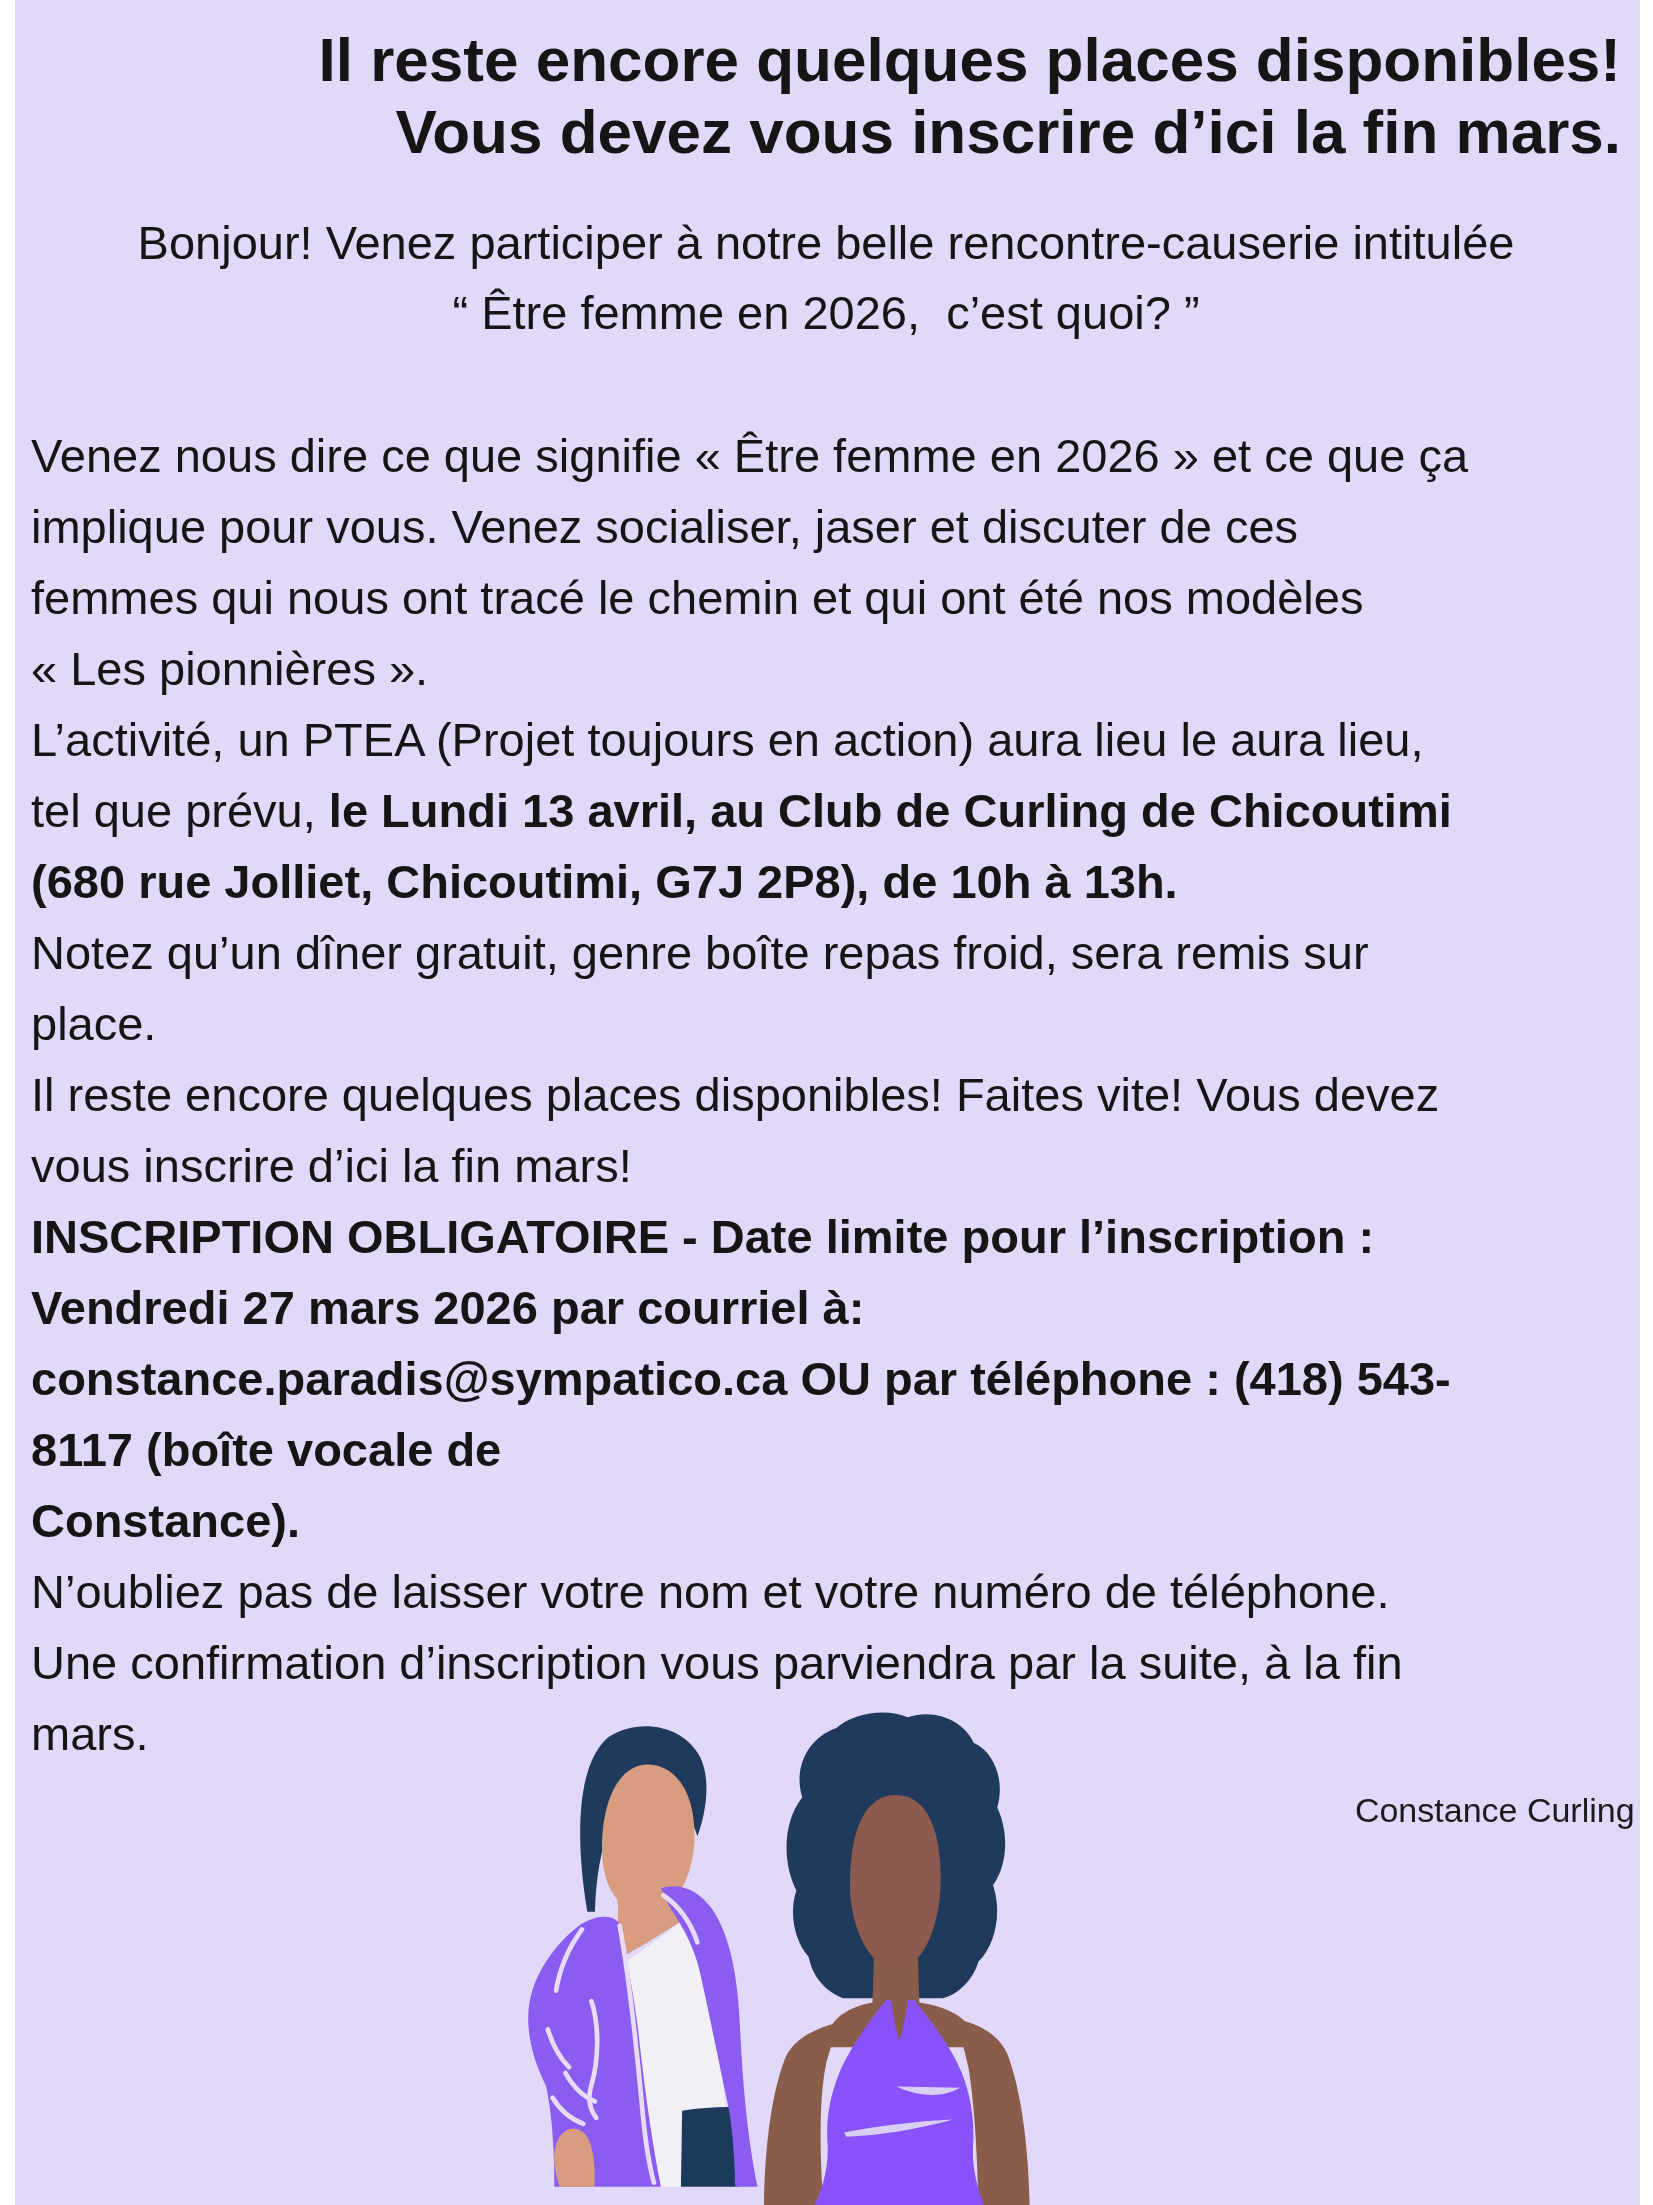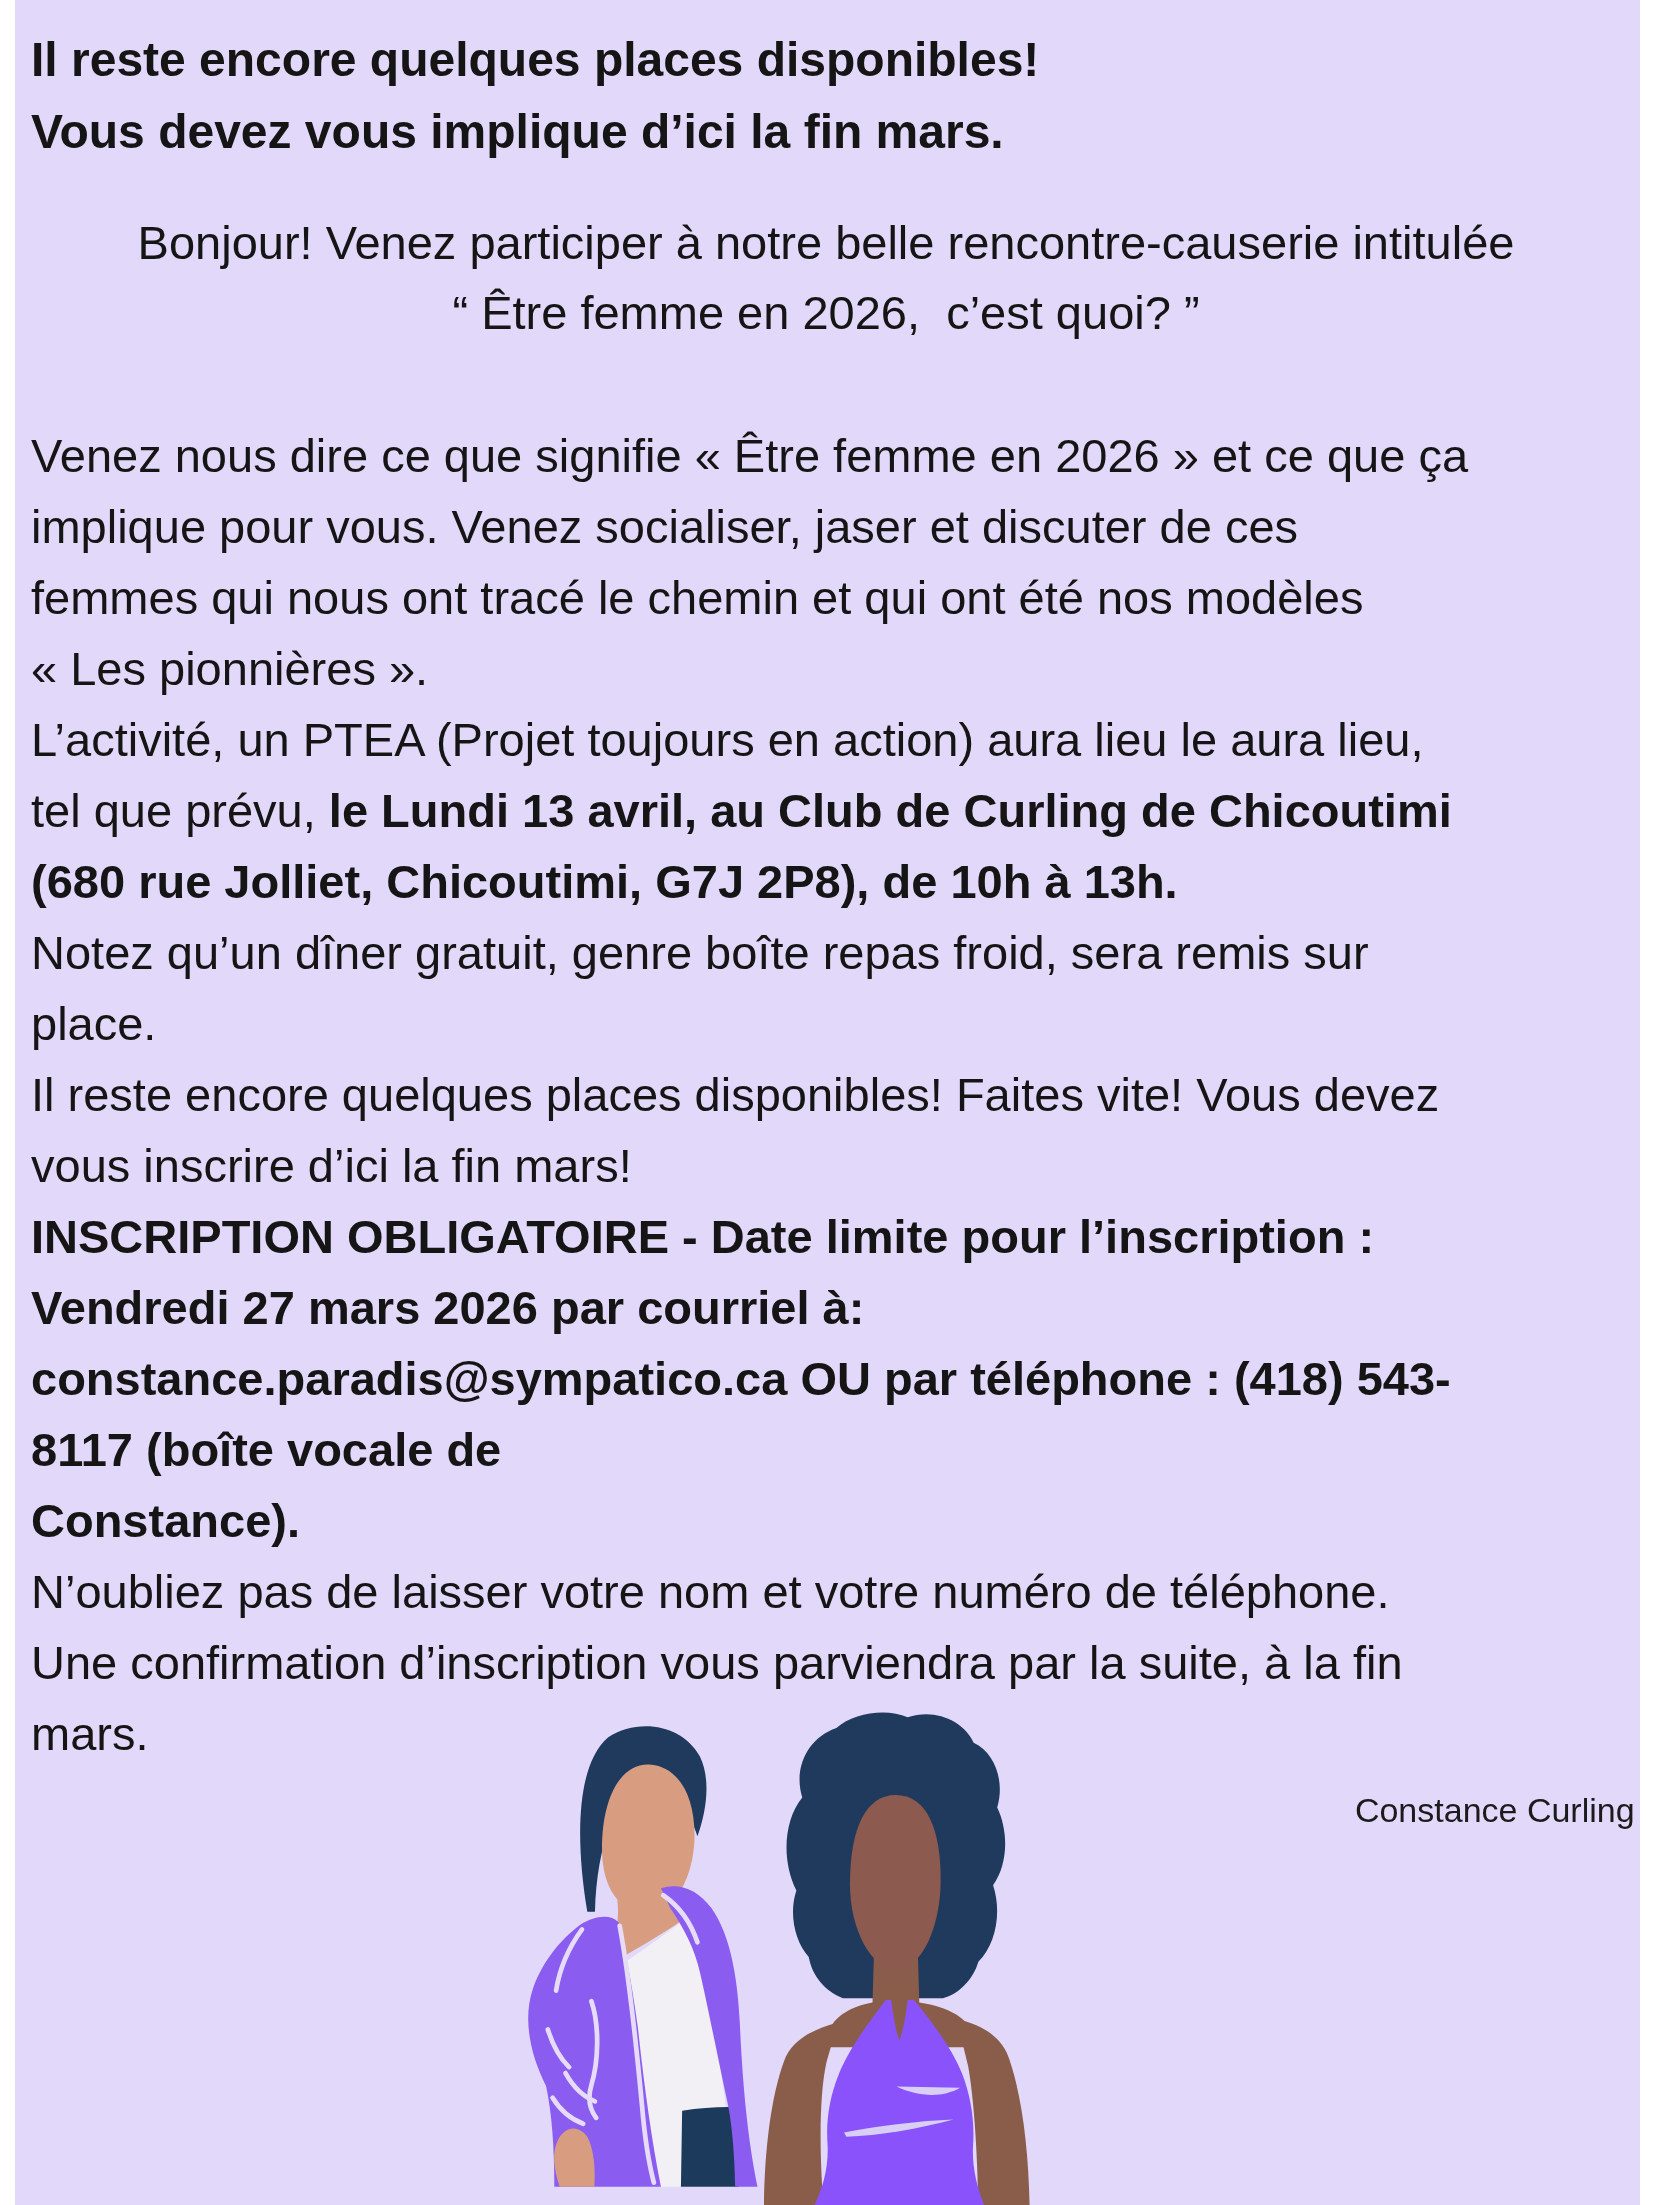--- a/index.html
+++ b/index.html
@@ -2,21 +2,21 @@
 <html style="font-size:9.4px"><head>
 <meta charset="utf-8">
 <style>
   html,body{margin:0;padding:0;}
   body{
     width:1654px;height:2205px;position:relative;background:#ffffff;overflow:hidden;
     font-family:"Liberation Sans","DejaVu Sans",sans-serif;color:#151515;
   }
   .canvas{position:absolute;left:14.7px;top:0;width:1625px;height:2205px;background:#e2d9fa;}
   .content{position:absolute;left:31px;right:33px;top:23.6px;z-index:2;}
-  .hdr{ text-align:left;font-weight:bold;font-size:48px;line-height:72px;}
+  .hdr{ text-align:right;font-weight:bold;font-size:62px;line-height:72px;}
   .intro{text-align:center;font-size:47px;line-height:70px;margin-top:40px;}
   .bodyblock{margin-top:72px;font-size:47px;line-height:71px;text-align:left;}
   .line{white-space:pre;}
   .line b{font-weight:bold;}
   .signature{position:absolute;right:19.4px;top:1791px;font-size:34px;z-index:2;color:#1b1b1b;}
   svg.illu{position:absolute;left:0;top:0;width:1654px;height:2205px;z-index:1;}
   .hl{fill:none;stroke-width:8;stroke-linecap:round;}
 </style>
 </head>
 <body>
@@ -54,21 +54,21 @@
     <g>
       <path d="M 1522 3543 L 1630 3545 C 1601 3562 1560 3561 1522 3543 Z" fill="#d9cff5"></path>
       <path d="M 1433 3621 C 1492 3610 1561 3601 1619 3599 C 1562 3614 1491 3627 1437 3628 Z" fill="#d9cff5"></path>
     </g>
   </g>
 </svg>
 
 <div class="content">
   <div class="hdr">
     <div class="line">Il reste encore quelques places disponibles!</div>
-    <div class="line">Vous devez vous implique d’ici la fin mars.</div>
+    <div class="line">Vous devez vous inscrire d’ici la fin mars.</div>
   </div>
   <div class="intro">
     <div class="line">Bonjour! Venez participer à notre belle rencontre-causerie intitulée</div>
     <div class="line">“ Être femme en 2026,  c’est quoi? ”</div>
   </div>
   <div class="bodyblock">
     <div class="line"><span>Venez nous dire ce que signifie « Être femme en 2026 » et ce que ça</span><b></b></div>
     <div class="line"><span>implique pour vous. Venez socialiser, jaser et discuter de ces</span><b></b></div>
     <div class="line"><span>femmes qui nous ont tracé le chemin et qui ont été nos modèles</span><b></b></div>
     <div class="line"><span>« Les pionnières ».</span><b></b></div>

